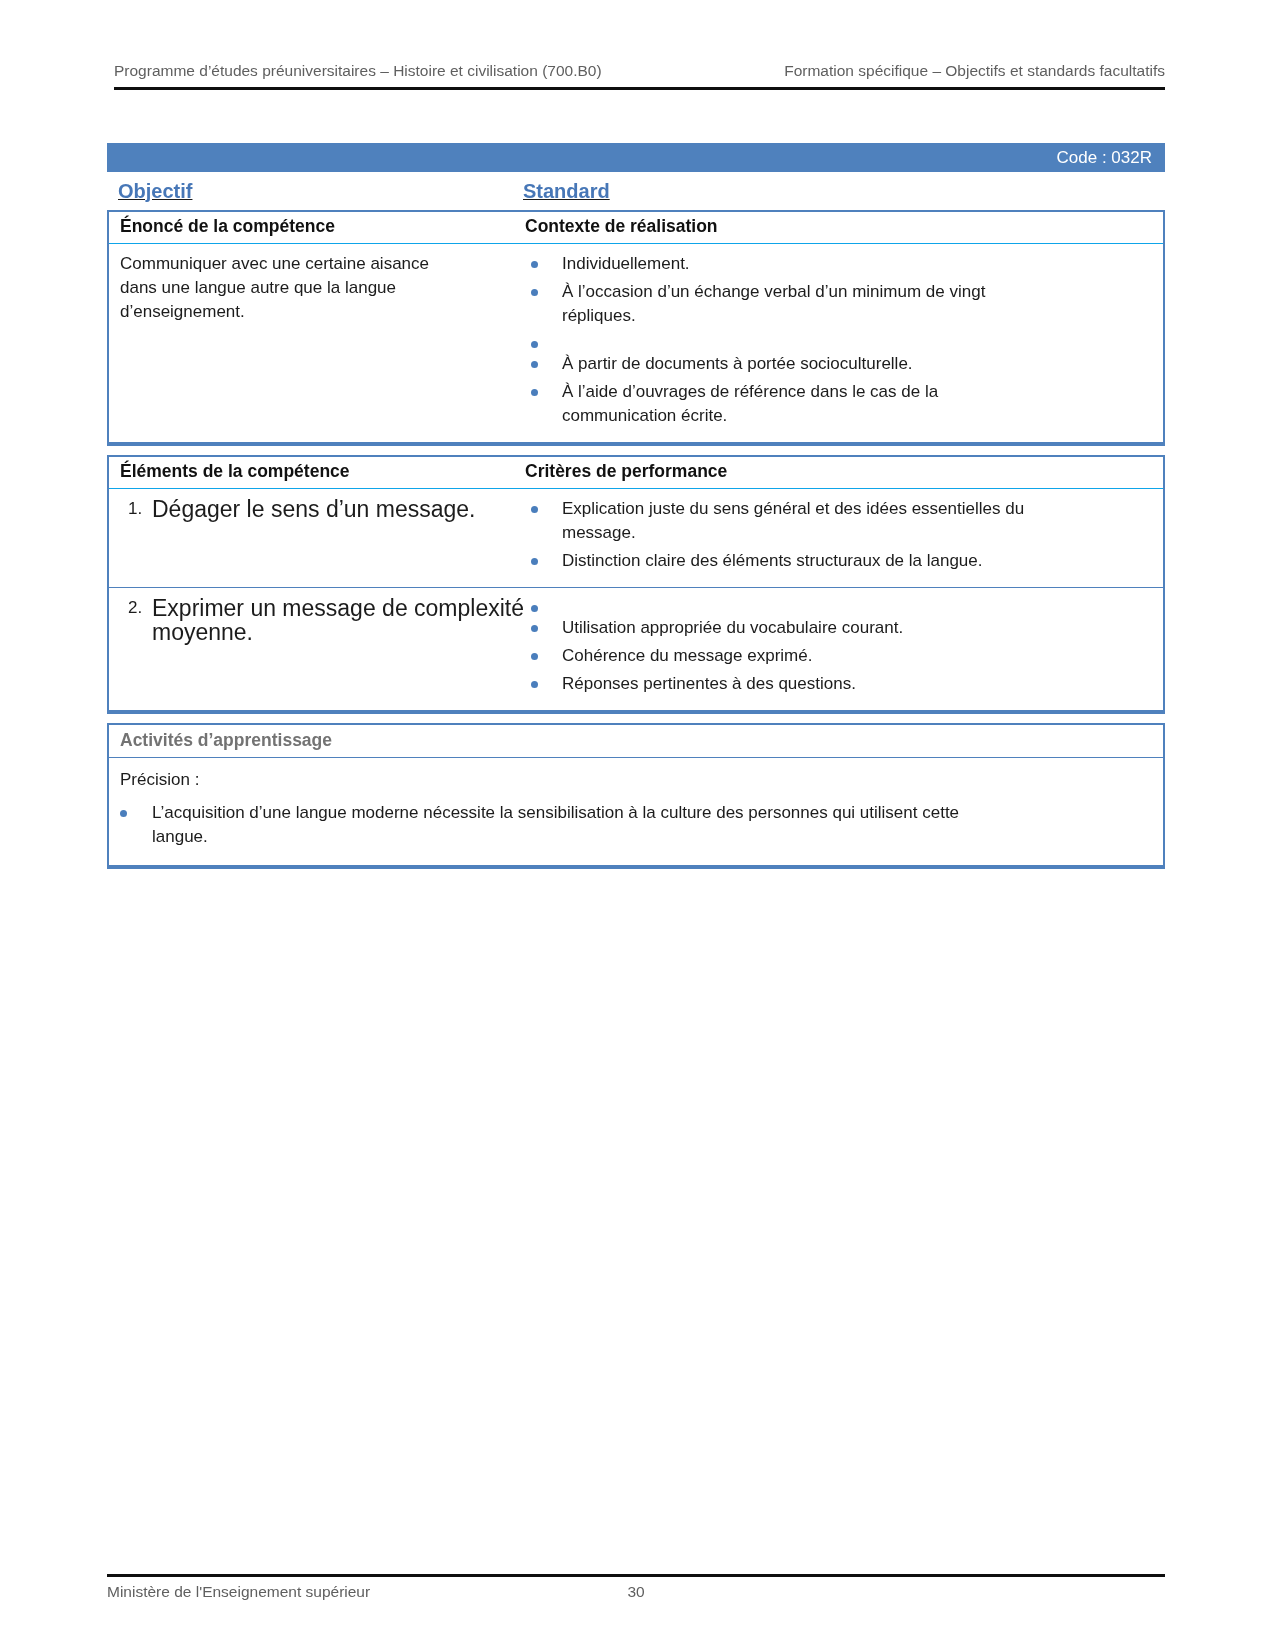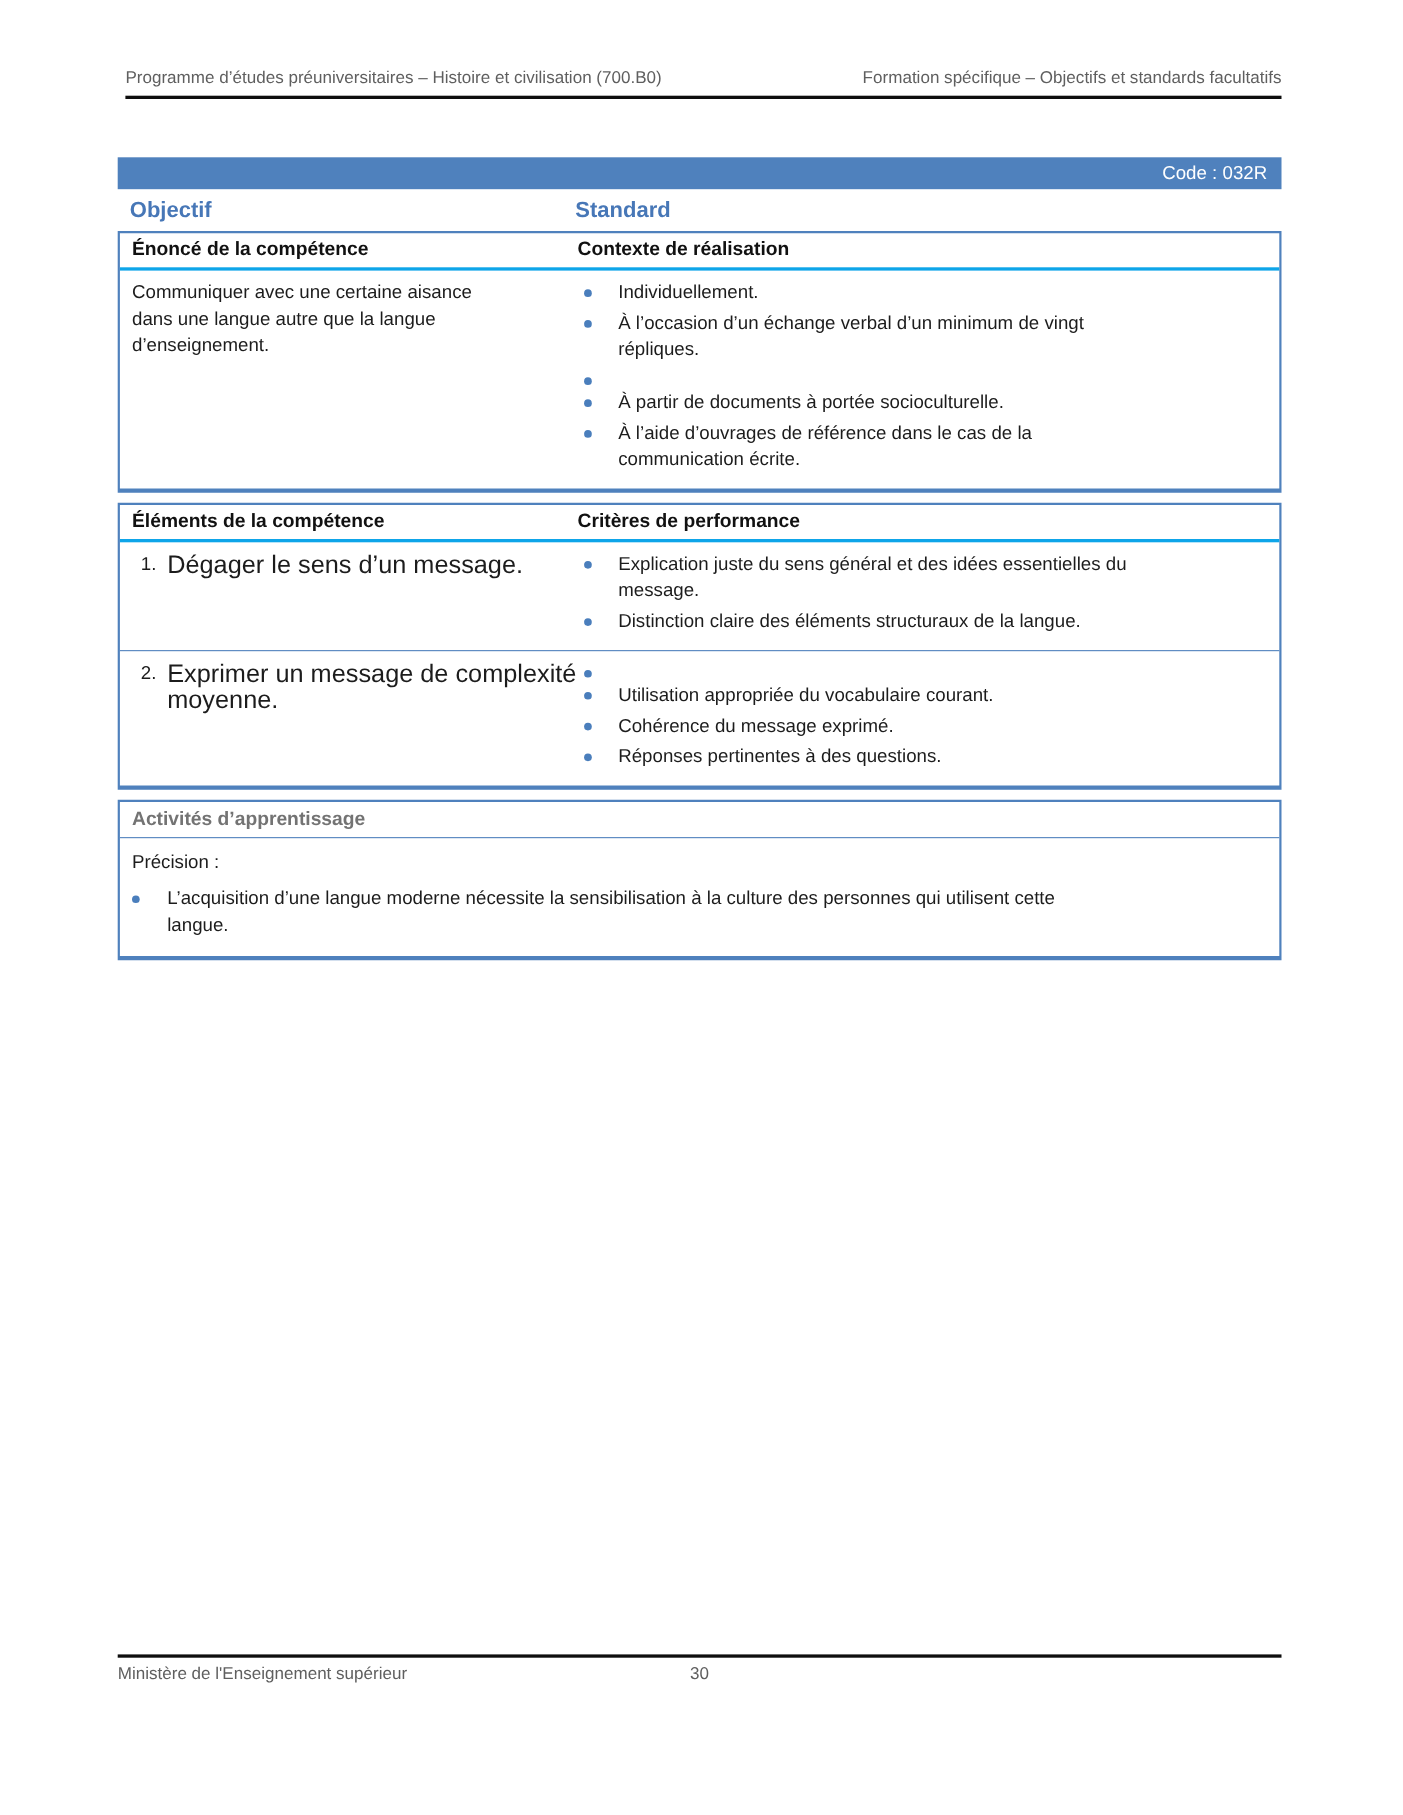--- a/index.html
+++ b/index.html
@@ -14,26 +14,26 @@
     display:flex; justify-content:space-between;
     font-size:15.5px; color:#5f5f5f;
     padding-bottom:7px; border-bottom:3px solid #0e0e0e;
   }
   .content { margin:53px 110px 0 107px; }
   .code-bar {
     height:29px; background:#4f81bd; color:#ffffff;
     text-align:right; line-height:29px; font-size:17px;
     padding-right:13px;
   }
-  .obj-std { display:flex; margin-top:8px; margin-bottom:7px; }
+  .obj-std { display:flex; margin-top:8px; margin-bottom:7px;text-decoration:underline; }
   .obj-std .h-left { width:416px; padding-left:11px; }
   .obj-std span { font-size:20px; font-weight:bold; color:#4777b7; }
   .tbl { border:2px solid #4f81bd; border-bottom-width:4px; margin-bottom:9px; }
   .thead {
-    display:flex; border-bottom:3px solid #0ea5e9;
+    display:flex; border-bottom:1px solid #0ea5e9;
     padding:4px 0 6px; font-weight:bold; font-size:17.5px; color:#111;
   }
   .col-left { width:416px; padding-left:11px; flex:0 0 auto; }
   .col-right { flex:1 1 auto; }
   .tbody { display:flex; padding:6px 0 10px; }
   .trow { display:flex; padding:6px 0 10px; }
   .trow + .trow { border-top:1px solid #4f81bd; }
   .cell-text { font-size:17px; line-height:24px; white-space:pre-line; padding-top:2px; }
   .num-item { display:flex; padding-top:2px; }
   .num-item .num { width:32px; padding-left:8px; font-size:17px; line-height:24px; flex:0 0 auto; }
@@ -47,21 +47,21 @@
   .btext { margin-left:24px; font-size:17px; line-height:24px; white-space:pre-line; }
   .act-head {
     font-weight:bold; font-size:17.5px; color:#737373;
     padding:5px 0 6px 11px; border-bottom:1px solid #4f81bd;
   }
   .act-body { padding:10px 0 12px; }
   .precision { font-size:17px; line-height:24px; padding-left:11px; margin-bottom:9px; }
   .act-body .bullet .dot { margin-left:11px; }
   .act-body .btext { margin-left:25px; }
   .page-footer {
-    position:absolute; top:1504px; left:107px; width:1058px;
+    position:absolute; top:1574px; left:107px; width:1058px;
     border-top:3px solid #0e0e0e; padding-top:6px;
     display:flex; font-size:15.5px; color:#5f5f5f;
   }
   .page-footer .f-left { flex:1; }
   .page-footer .f-mid { flex:0 0 auto; }
   .page-footer .f-right { flex:1; }
 </style>
 </head>
 <body>
 

